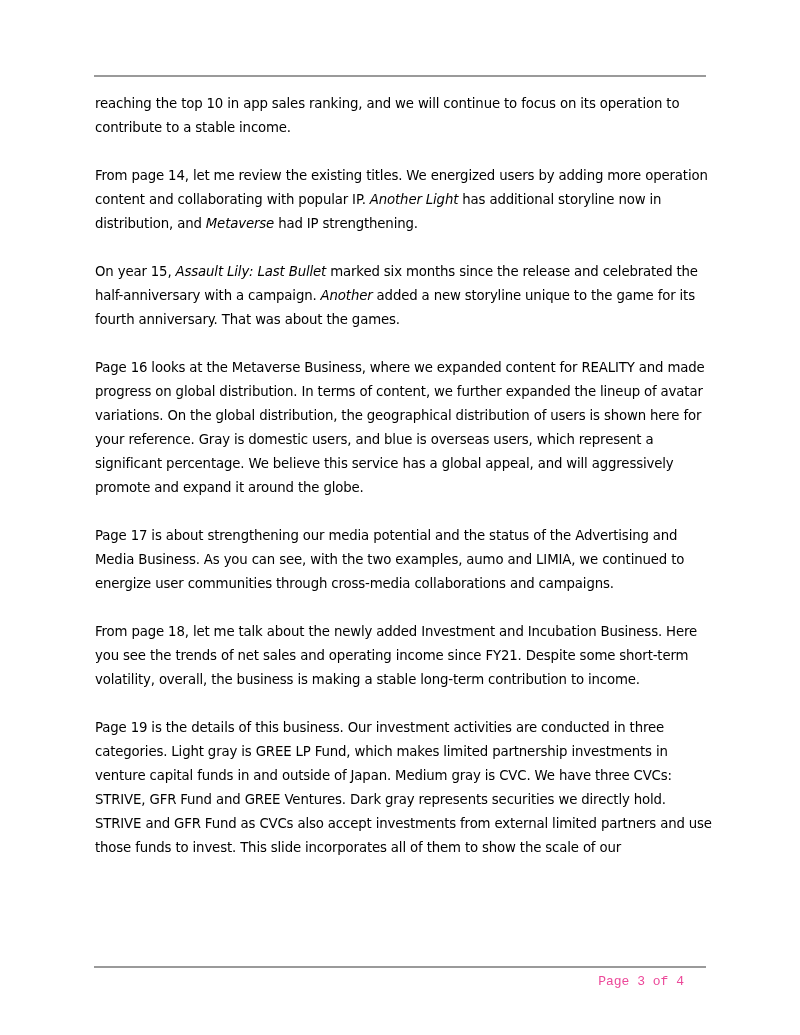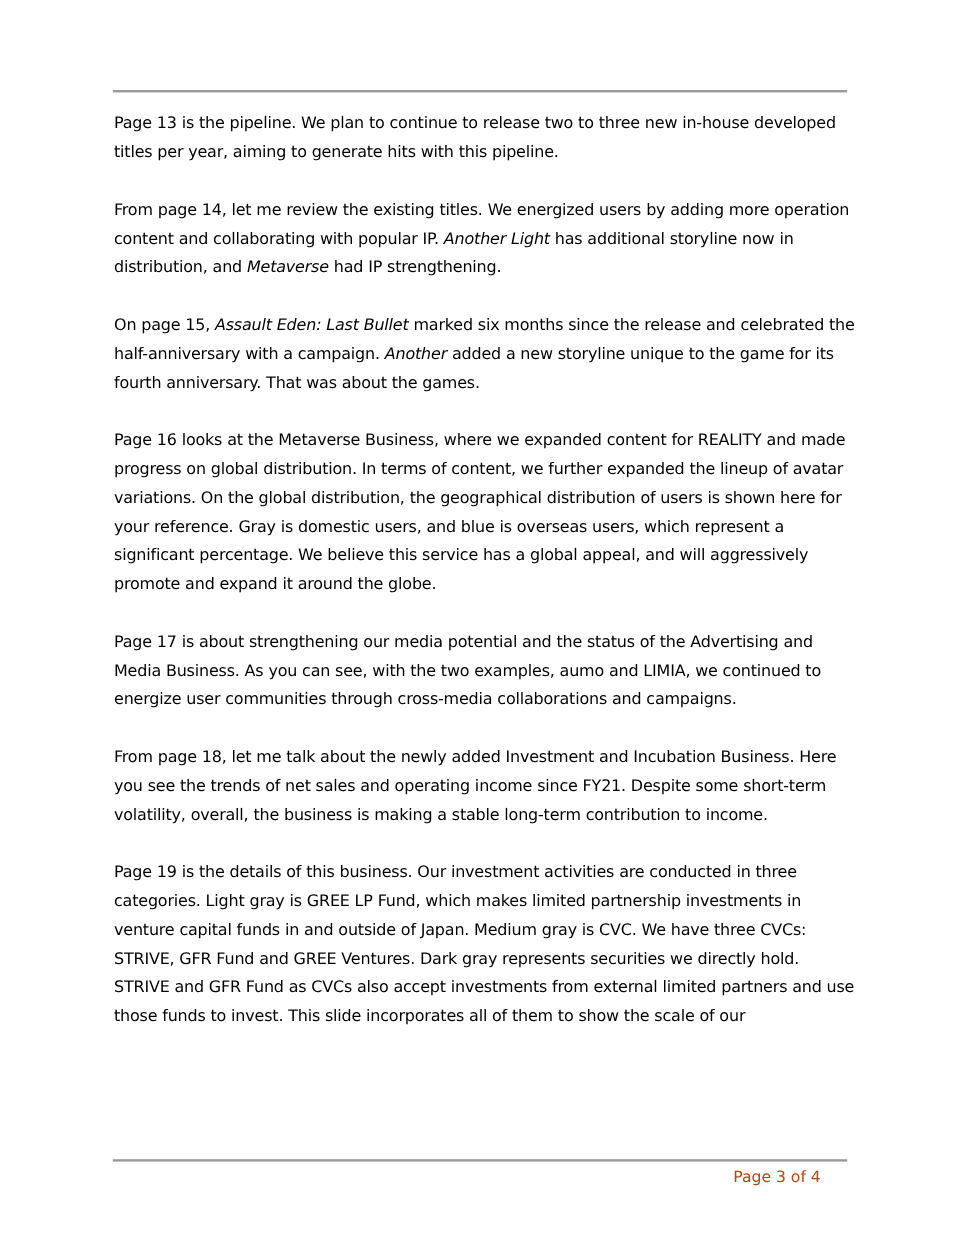--- a/index.html
+++ b/index.html
@@ -52,35 +52,36 @@
       width: 612px;
       height: 2px;
       background: #9a9a9a;
     }
     .footer {
       position: absolute;
       right: 22px;
       top: 973px;
       font-size: 13px;
       line-height: 18px;
-      color: #c2410c;
+      color: #ec4899;
+      font-family: Liberation Mono, monospace;
     }
   </style>
 </head>
 <body>
 
 <div class="page">
   <div class="rule-top"></div>
 
   <div class="content">
     <p class="para">
-      <span>Page 13 is the pipeline. We plan to continue to release two to three new in-house developed titles per year, aiming to generate hits with this pipeline.</span>
+      <span>reaching the top 10 in app sales ranking, and we will continue to focus on its operation to contribute to a stable income.</span>
     </p>
     <p class="para"><span>From page 14, let me review the existing titles. We energized users by adding more operation content and collaborating with popular IP. </span><i>Another Light</i><span> has additional storyline now in distribution, and </span><i>Metaverse</i><span> had IP strengthening.</span></p>
-    <p class="para"><span>On page 15, </span><i>Assault Eden: Last Bullet</i><span> marked six months since the release and celebrated the half-anniversary with a campaign. </span><i>Another</i><span> added a new storyline unique to the game for its fourth anniversary. That was about the games.</span></p>
+    <p class="para"><span>On year 15, </span><i>Assault Lily: Last Bullet</i><span> marked six months since the release and celebrated the half-anniversary with a campaign. </span><i>Another</i><span> added a new storyline unique to the game for its fourth anniversary. That was about the games.</span></p>
     <p class="para">
       <span>Page 16 looks at the Metaverse Business, where we expanded content for REALITY and made progress on global distribution. In terms of content, we further expanded the lineup of avatar variations. On the global distribution, the geographical distribution of users is shown here for your reference. Gray is domestic users, and blue is overseas users, which represent a significant percentage. We believe this service has a global appeal, and will aggressively promote and expand it around the globe.</span>
     </p>
     <p class="para">
       <span>Page 17 is about strengthening our media potential and the status of the Advertising and Media Business. As you can see, with the two examples, aumo and LIMIA, we continued to energize user communities through cross-media collaborations and campaigns.</span>
     </p>
     <p class="para">
       <span>From page 18, let me talk about the newly added Investment and Incubation Business. Here you see the trends of net sales and operating income since FY21. Despite some short-term volatility, overall, the business is making a stable long-term contribution to income.</span>
     </p>
     <p class="para">

